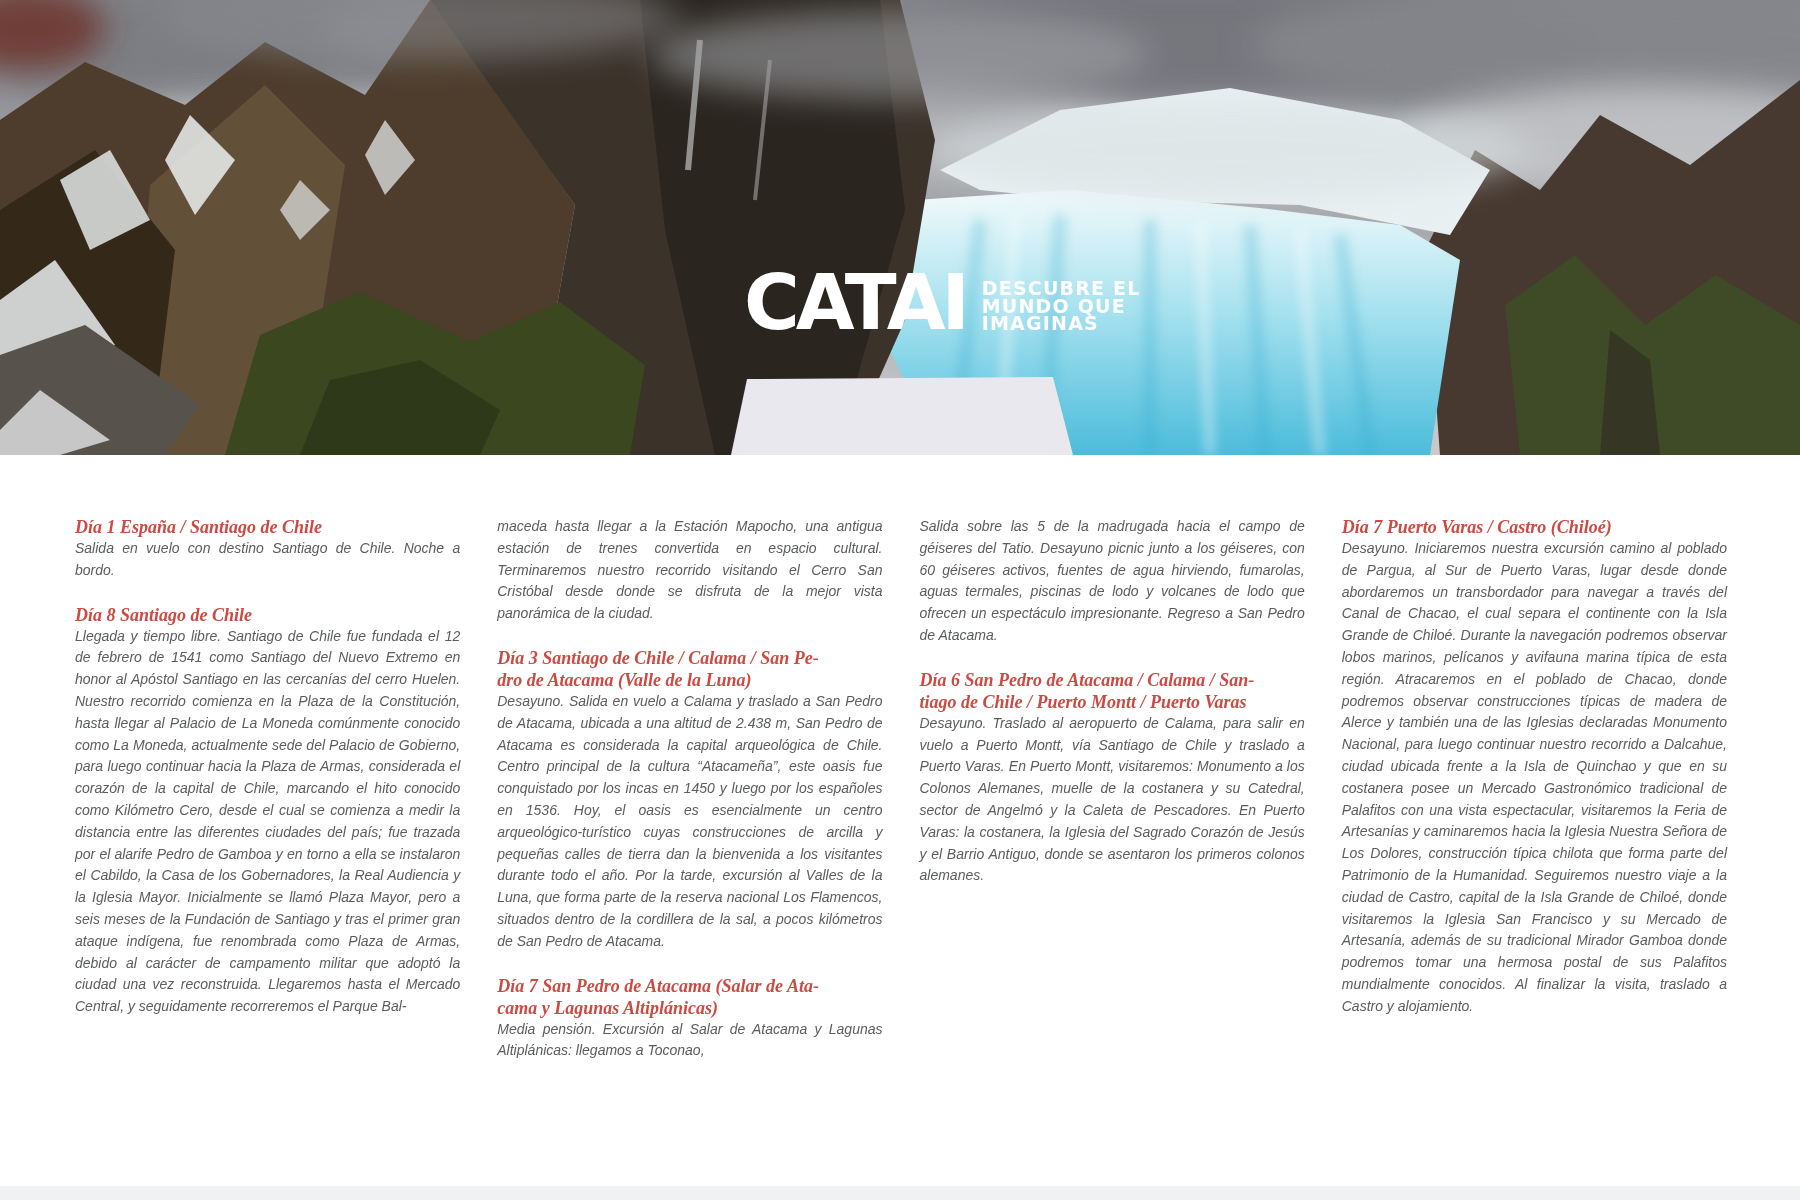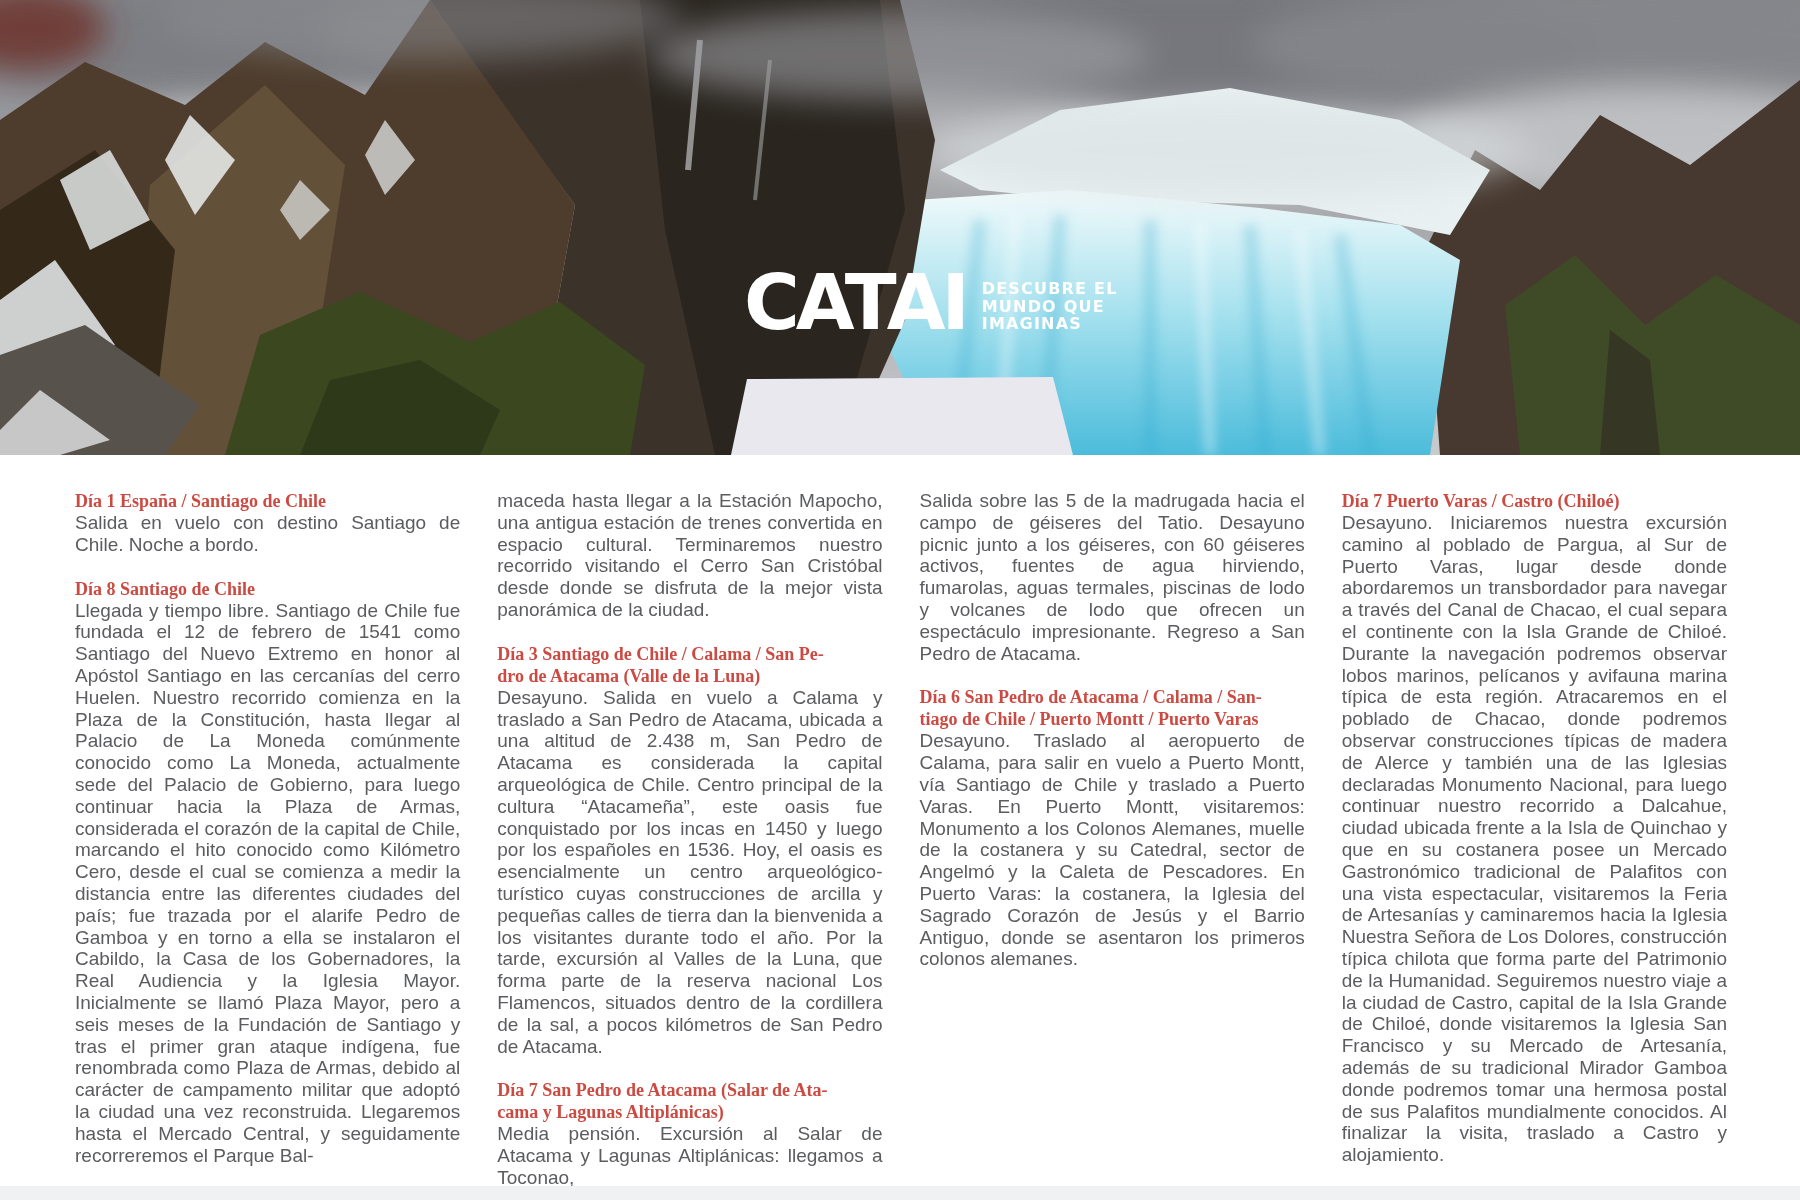--- a/index.html
+++ b/index.html
@@ -31,53 +31,54 @@
     font-size: 76px;
     line-height: 0.92;
     letter-spacing: -4px;
     color: #ffffff;
   }
   .tagline {
     margin-left: 16px;
     margin-top: 12px;
     font-family: "DejaVu Sans", sans-serif;
     font-weight: bold;
-    font-size: 16px;
+    font-size: 19px;
     line-height: 17.5px;
     letter-spacing: 1.2px;
     color: #ffffff;
   }
 
   .trapezoid {
     position: absolute; left: 731px; top: 377px;
     width: 342px; height: 78px;
     background: #e9e8ef;
     clip-path: polygon(16px 2px, 322px 0px, 342px 78px, 0px 78px);
   }
 
   
   .content {
-    position: absolute; left: 75px; top: 490px;
+    position: absolute; left: 75px; top: 516px;
     width: 1652px;
     display: grid;
     grid-template-columns: repeat(4, 1fr);
     column-gap: 37px;
+    font-style: italic;
   }
   .col { min-width: 0; }
   .day-heading {
     font-family: "Liberation Serif", serif;
     font-weight: bold;
     font-size: 18px;
     line-height: 22px;
     color: #cb4a42;
     margin: 22px 0 0 0;
     white-space: pre-line;
   }
   .body-text {
-    font-size: 19px;
+    font-size: 14px;
     line-height: 21.8px;
     color: #5b5c5f;
     text-align: justify;
     margin: 0;
   }
   .col > :first-child { margin-top: 0; }
 
   .footer-bar {
     position: absolute; left: 0; top: 1186px;
     width: 1800px; height: 14px;

